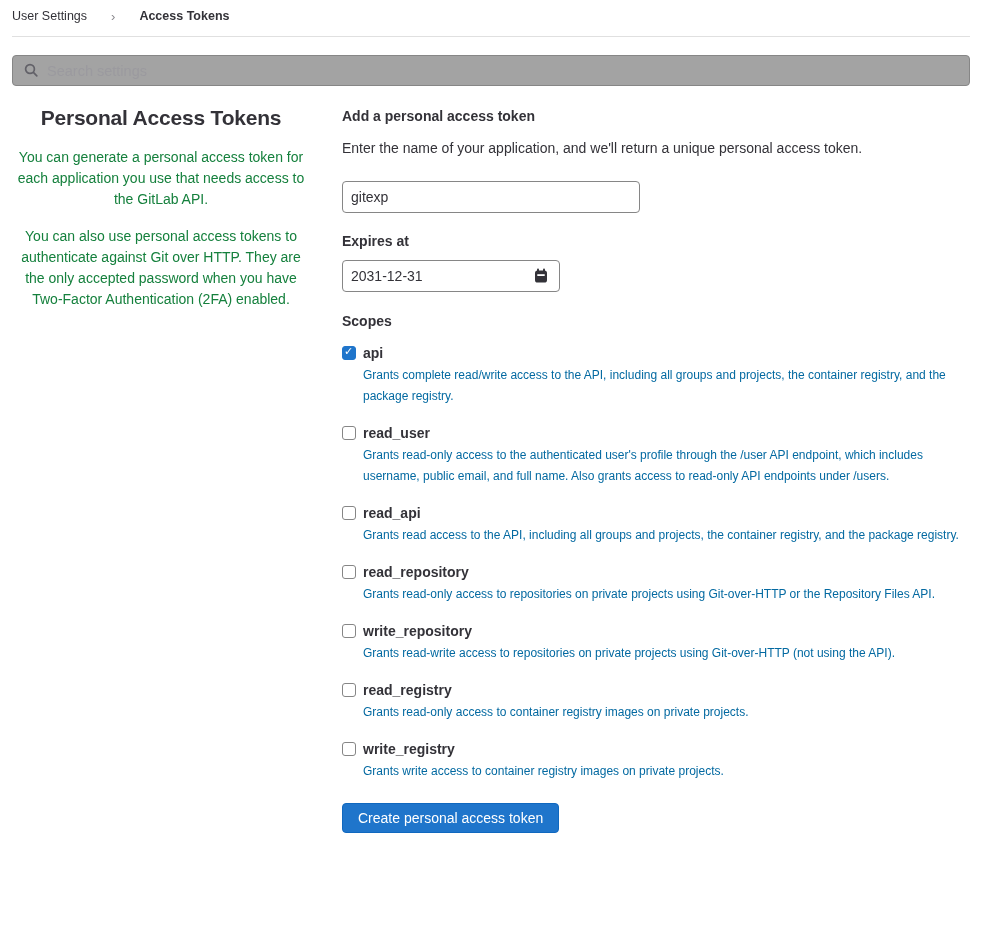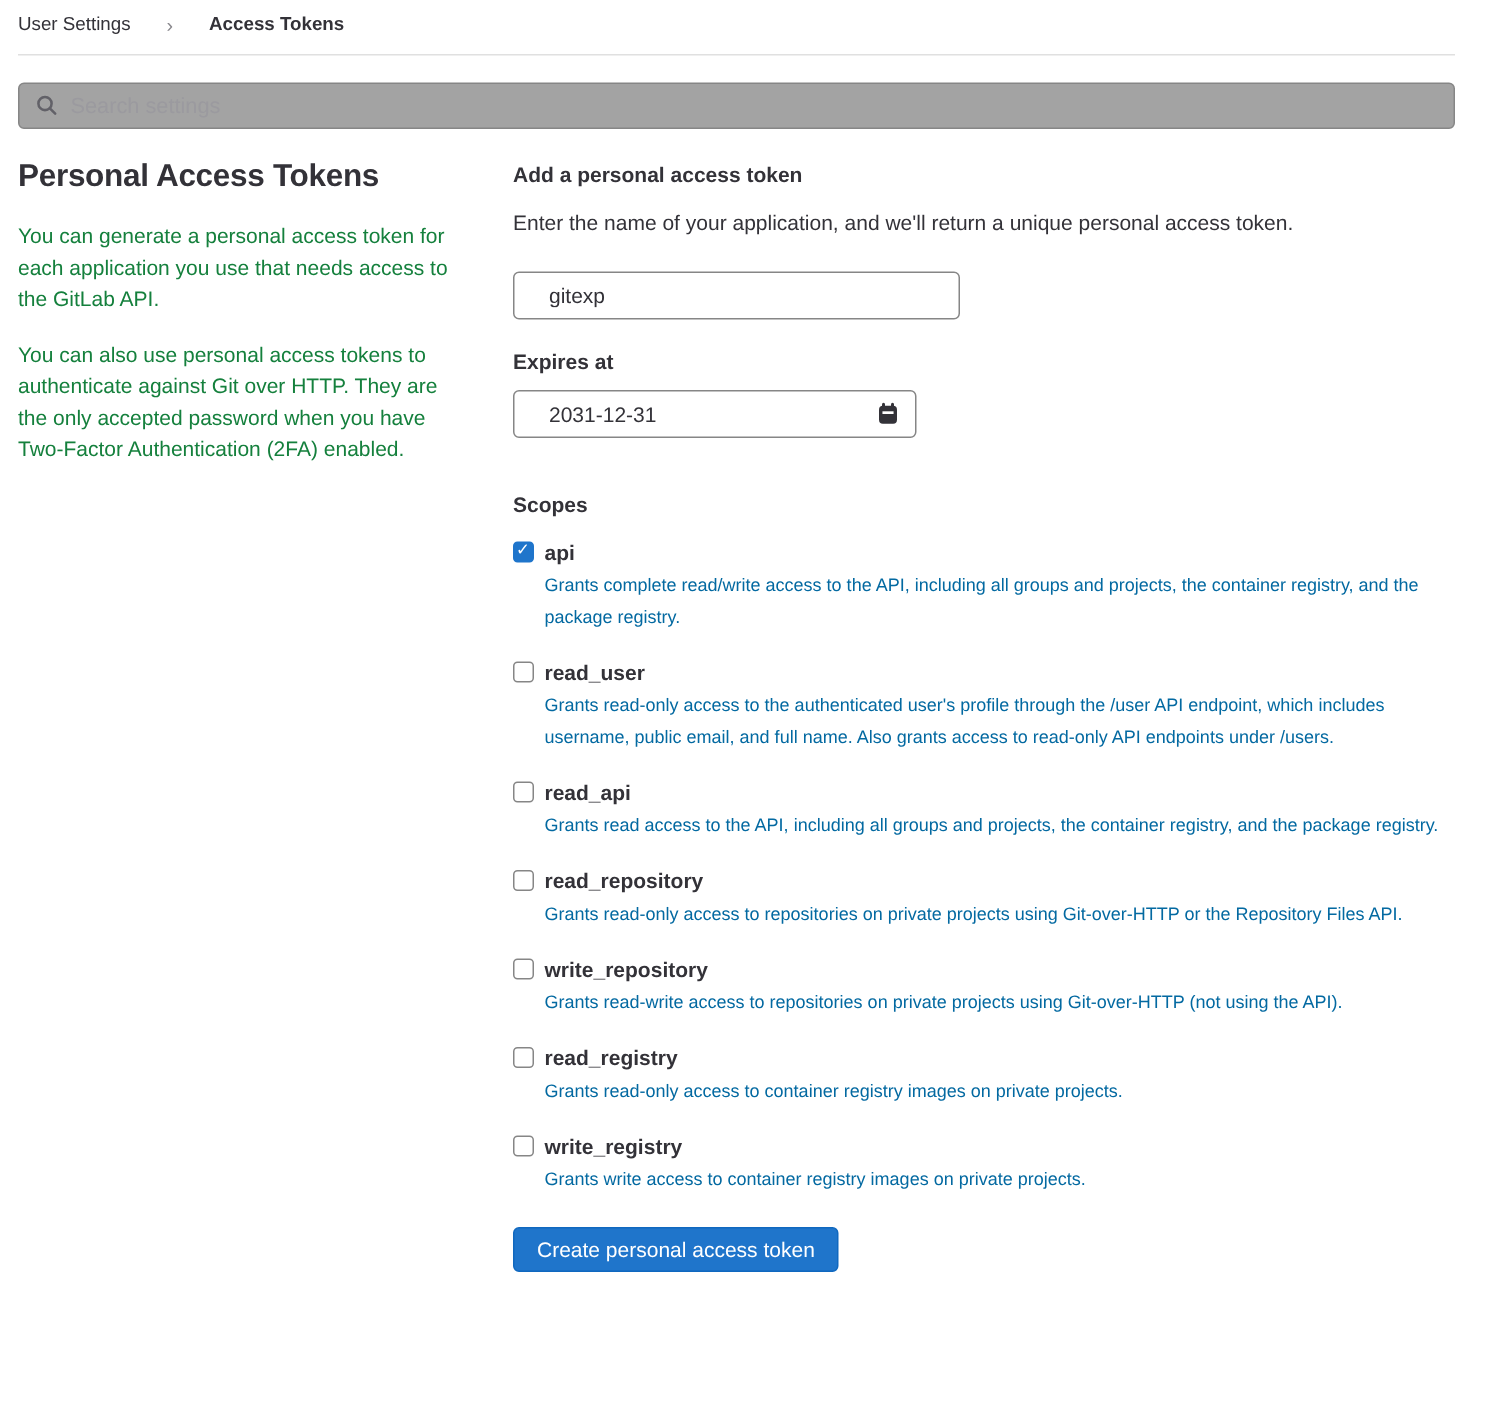--- a/index.html
+++ b/index.html
@@ -39,21 +39,21 @@
     outline: none;
     background: #a3a3a3;
   }
   .searchbar input::placeholder { color: #9b9a9f; }
   .searchbar .search-ic {
     position: absolute; left: 11px; top: 7px; pointer-events: none;
   }
 
   
   .columns { display: flex; margin-top: 20px; }
-  aside.left { width: 298px; flex: none; }
+  aside.left { width: 298px; flex: none; text-align: center; }
   main.right { flex: 1; margin-left: 32px; min-width: 0; }
 
   aside.left h1 {
     font-size: 21px; font-weight: 700; letter-spacing: -0.2px;
     margin: 0 0 17px;
   }
   aside.left p {
     font-size: 14px; line-height: 21px; color: #15803d;
     margin: 0 0 16px;
   }
@@ -61,28 +61,28 @@
   main.right h2 {
     font-size: 14px; font-weight: 700; margin: 2px 0 14px;
   }
   .form-desc { font-size: 14px; line-height: 21px; margin: 0 0 22px; color: #333238; }
 
   .field-label { font-size: 14px; font-weight: 700; margin-bottom: 11px; }
 
   .text-input {
     height: 32px;
     border: 1px solid #868686; border-radius: 4px;
-    padding: 0 23px;
+    padding: 0 8px;
     font-size: 14px; color: #333238;
     font-family: inherit;
     background: #fff;
     outline: none;
   }
   .name-input { width: 298px; margin-bottom: 20px; }
-  .expires-wrap { position: relative; width: 269px; margin-bottom: 36px; }
+  .expires-wrap { position: relative; width: 218px; margin-bottom: 21px; }
   .expires-wrap input { width: 100%; padding-right: 36px; }
   .expires-wrap .cal-ic { position: absolute; right: 11px; top: 8px; cursor: pointer; }
 
   .scopes-label { font-size: 14px; font-weight: 700; margin: 1px 0 15px; }
 
   .scope-row { display: flex; align-items: flex-start; margin-bottom: 17px; }
   .checkbox {
     width: 14px; height: 14px; flex: none;
     border: 1px solid #868686; border-radius: 3px;
     background: #fff; margin-top: 2px;

